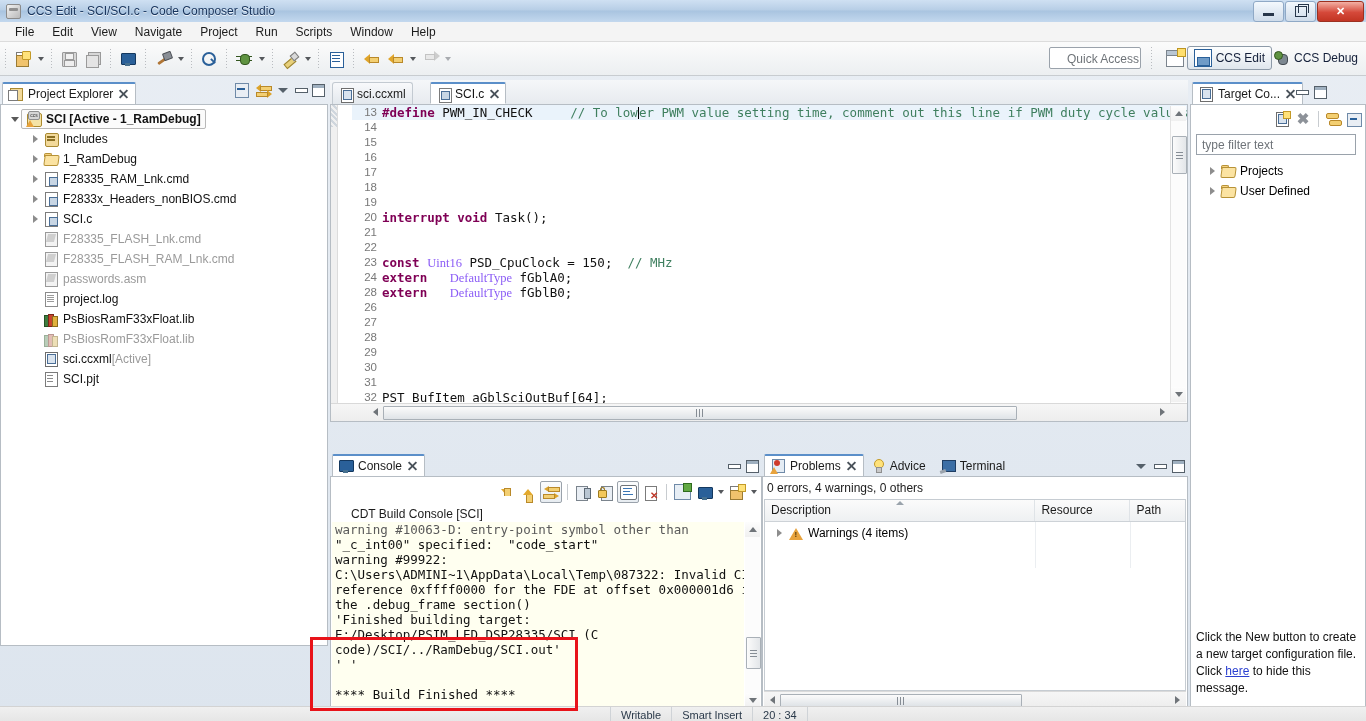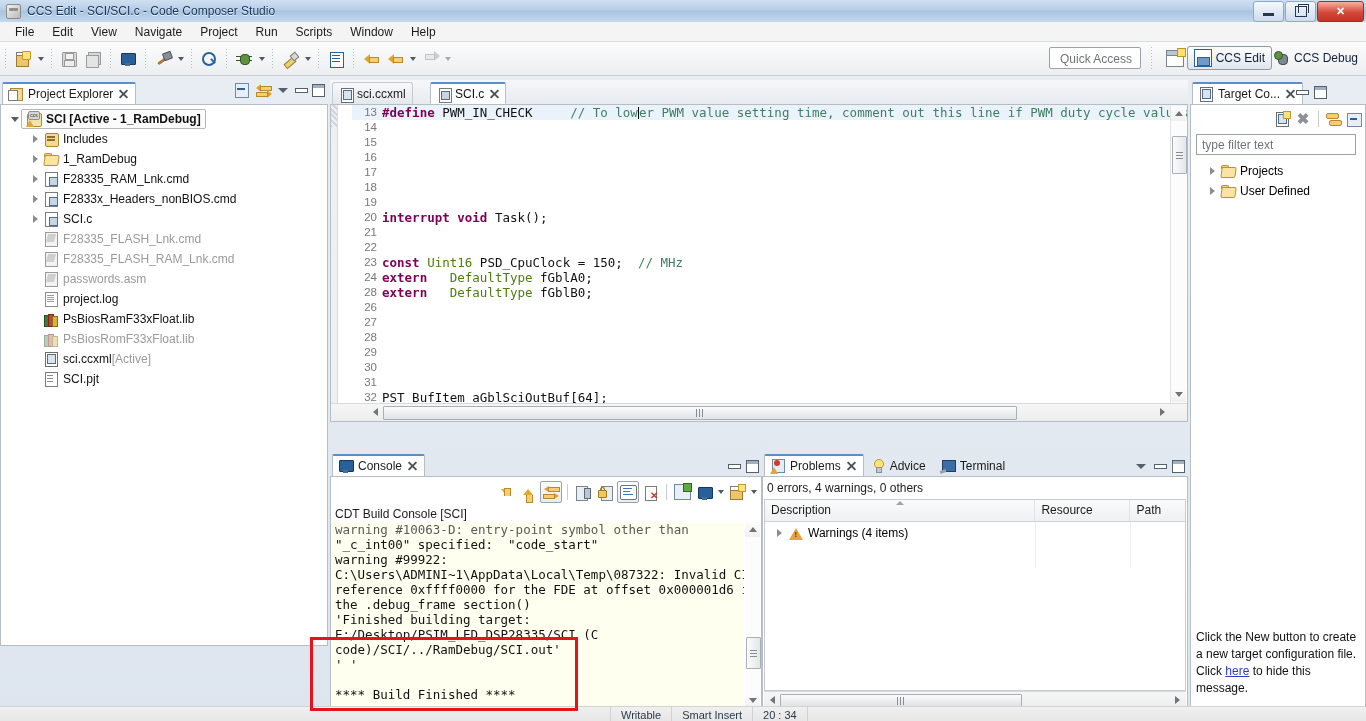--- a/index.html
+++ b/index.html
@@ -113,21 +113,21 @@
   .ic-arrl .s{position:absolute;left:6px;top:6px;width:8px;height:4px;background:#f3cf72;border:1px solid #b9892a;}
   .ic-arrr .a{position:absolute;right:1px;top:3px;width:0;height:0;border-top:5px solid transparent;border-bottom:5px solid transparent;border-left:6px solid #e0a52a;}
   .ic-arrr .s{position:absolute;right:6px;top:6px;width:8px;height:4px;background:#f3cf72;border:1px solid #b9892a;}
   .ic-arrr.dimmed .a{border-left-color:#cdcdcd;}
   .ic-arrr.dimmed .s{background:#e8e8e8;border-color:#c3c3c3;}
 
   
   .quickaccess {
     position:absolute; right:225px; top:47px; width:92px; height:22px;
     border:1px solid #9aa2ab; background:#fff; border-radius:2px;
-    font-size:12px; color:#6f7479; padding-left:10px; line-height:22px;
+    font-size:12px; color:#6f7479; padding-left:17px; line-height:22px;
     box-sizing:border-box;
   }
   .persp-sep{position:absolute;right:211px;top:47px;width:7px;height:22px;
     background-image: radial-gradient(#b9bcc0 40%, transparent 41%);
     background-size:3px 3px;background-repeat:repeat-y;background-position:2px 2px;}
   .open-persp{position:absolute;right:180px;top:48px;width:22px;height:21px;display:flex;align-items:center;justify-content:center;}
   .op-ic{position:relative;width:16px;height:15px;background:#fff;border:1px solid #7b848d;}
   .op-ic:before{content:"";position:absolute;left:0;top:0;width:16px;height:4px;background:#b9c6d3;border-bottom:1px solid #7b848d;}
   .op-ic:after{content:"";position:absolute;right:-3px;top:-3px;width:7px;height:7px;background:#ffdf6e;border:1px solid #bd9521;}
   .persp-div{position:absolute;right:170px;top:48px;width:1px;height:20px;background:#c4c8cc;}
@@ -244,21 +244,21 @@
     background-size:6px 22px; background-repeat:no-repeat;}
   .codebox { position:absolute; left:7px; top:0; right:0; bottom:0;
     font-family:"DejaVu Sans Mono","Liberation Mono",monospace; font-size:12.5px;padding-left:14px;}
   .cline { height:15px; line-height:15px; white-space:pre; display:flex;}
   .lnum { width:25px; text-align:right; color:#787878; flex:none; padding-right:5px;
     font-family:"Liberation Sans",sans-serif; font-size:11.5px;}
   .cline.first { background:#eaf3fb; }
   .k-prep { color:#7f0055; font-weight:bold; }
   .k-kw   { color:#7f0055; font-weight:bold; }
   .k-cmt  { color:#3f7f5f; }
-  .k-type { color:#4d7c0f; }
+  .k-type { color:#8b5cf6;font-family:Liberation Serif, serif; }
   .k-txt  { color:#111; }
   .caret { display:inline-block; width:1px; height:12px; background:#000; vertical-align:-2px;}
   .ed-vscroll { position:absolute; right:1px; top:1px; width:15px; bottom:1px; background:#fcfcfc; border-left:1px solid #e3e3e3;}
   .sbtn { width:15px;height:15px; display:flex;align-items:center;justify-content:center;background:linear-gradient(#fdfdfd,#f0f0f0);}
   .sbtn.up:after{content:"";border-left:4px solid transparent;border-right:4px solid transparent;border-bottom:5px solid #6f7479;}
   .sbtn.down:after{content:"";border-left:4px solid transparent;border-right:4px solid transparent;border-top:5px solid #6f7479;}
   .sthumb { position:absolute; left:1px; width:13px; background:linear-gradient(to right,#fbfbfb,#e3e6e9);
      border:1px solid #a9b0b7; border-radius:1px;}
   .sthumb:after{content:"";position:absolute;left:3px;top:50%;margin-top:-3px;width:7px;height:7px;
      background-image:repeating-linear-gradient(to bottom,#868d95 0 1px, transparent 1px 3px);}
@@ -270,21 +270,21 @@
     background-image:repeating-linear-gradient(to right,#868d95 0 1px, transparent 1px 3px);}
   .harrow{position:absolute;top:2px;width:13px;height:12px;display:flex;align-items:center;justify-content:center;}
   .harrow.l:after{content:"";border-top:4px solid transparent;border-bottom:4px solid transparent;border-right:5px solid #6f7479;}
   .harrow.r:after{content:"";border-top:4px solid transparent;border-bottom:4px solid transparent;border-left:5px solid #6f7479;}
 
   
   #console { left:330px; top:452px; width:432px; height:258px; }
   .cn-body { position:absolute; left:0; top:24px; width:432px; height:234px;
     background:#fff; border:1px solid #b6bdc4; box-sizing:border-box; }
   .cn-toolbar { position:absolute; right:2px; top:26px; height:26px; display:flex; align-items:center; }
-  .cn-title { position:absolute; left:4px; top:54px; font-size:12px; color:#1b1b1b;}
+  .cn-title { position:absolute; left:20px; top:54px; font-size:12px; color:#1b1b1b;}
   .cn-text { position:absolute; left:1px; top:69px; right:17px; bottom:1px;
     background:#fffff0; font-family:"DejaVu Sans Mono","Liberation Mono",monospace;
     font-size:12.5px; color:#111; line-height:15px; overflow:hidden; padding-left:3px; box-sizing:border-box;}
   .cn-line { white-space:pre; height:15px; }
   .cn-vscroll { position:absolute; right:1px; top:69px; width:15px; bottom:1px; background:#fcfcfc;}
   .cn-ic { width:20px;height:20px;margin:0 1px;position:relative;display:flex;align-items:center;justify-content:center;}
   .cn-ic.framed { border:1px solid #9aa2ab; border-radius:2px; background:linear-gradient(#fbfcfd,#e7ecf1);}
   .dn-arrow { width:0;height:0;border-left:5px solid transparent;border-right:5px solid transparent;border-top:6px solid #e3a92c;position:relative;}
   .dn-arrow:after{content:"";position:absolute;left:-2.5px;top:-7px;width:5px;height:7px;background:#f3cf72;border:1px solid #b9892a;border-bottom:none;}
   .up-arrow { width:0;height:0;border-left:5px solid transparent;border-right:5px solid transparent;border-bottom:6px solid #e3a92c;position:relative;}

